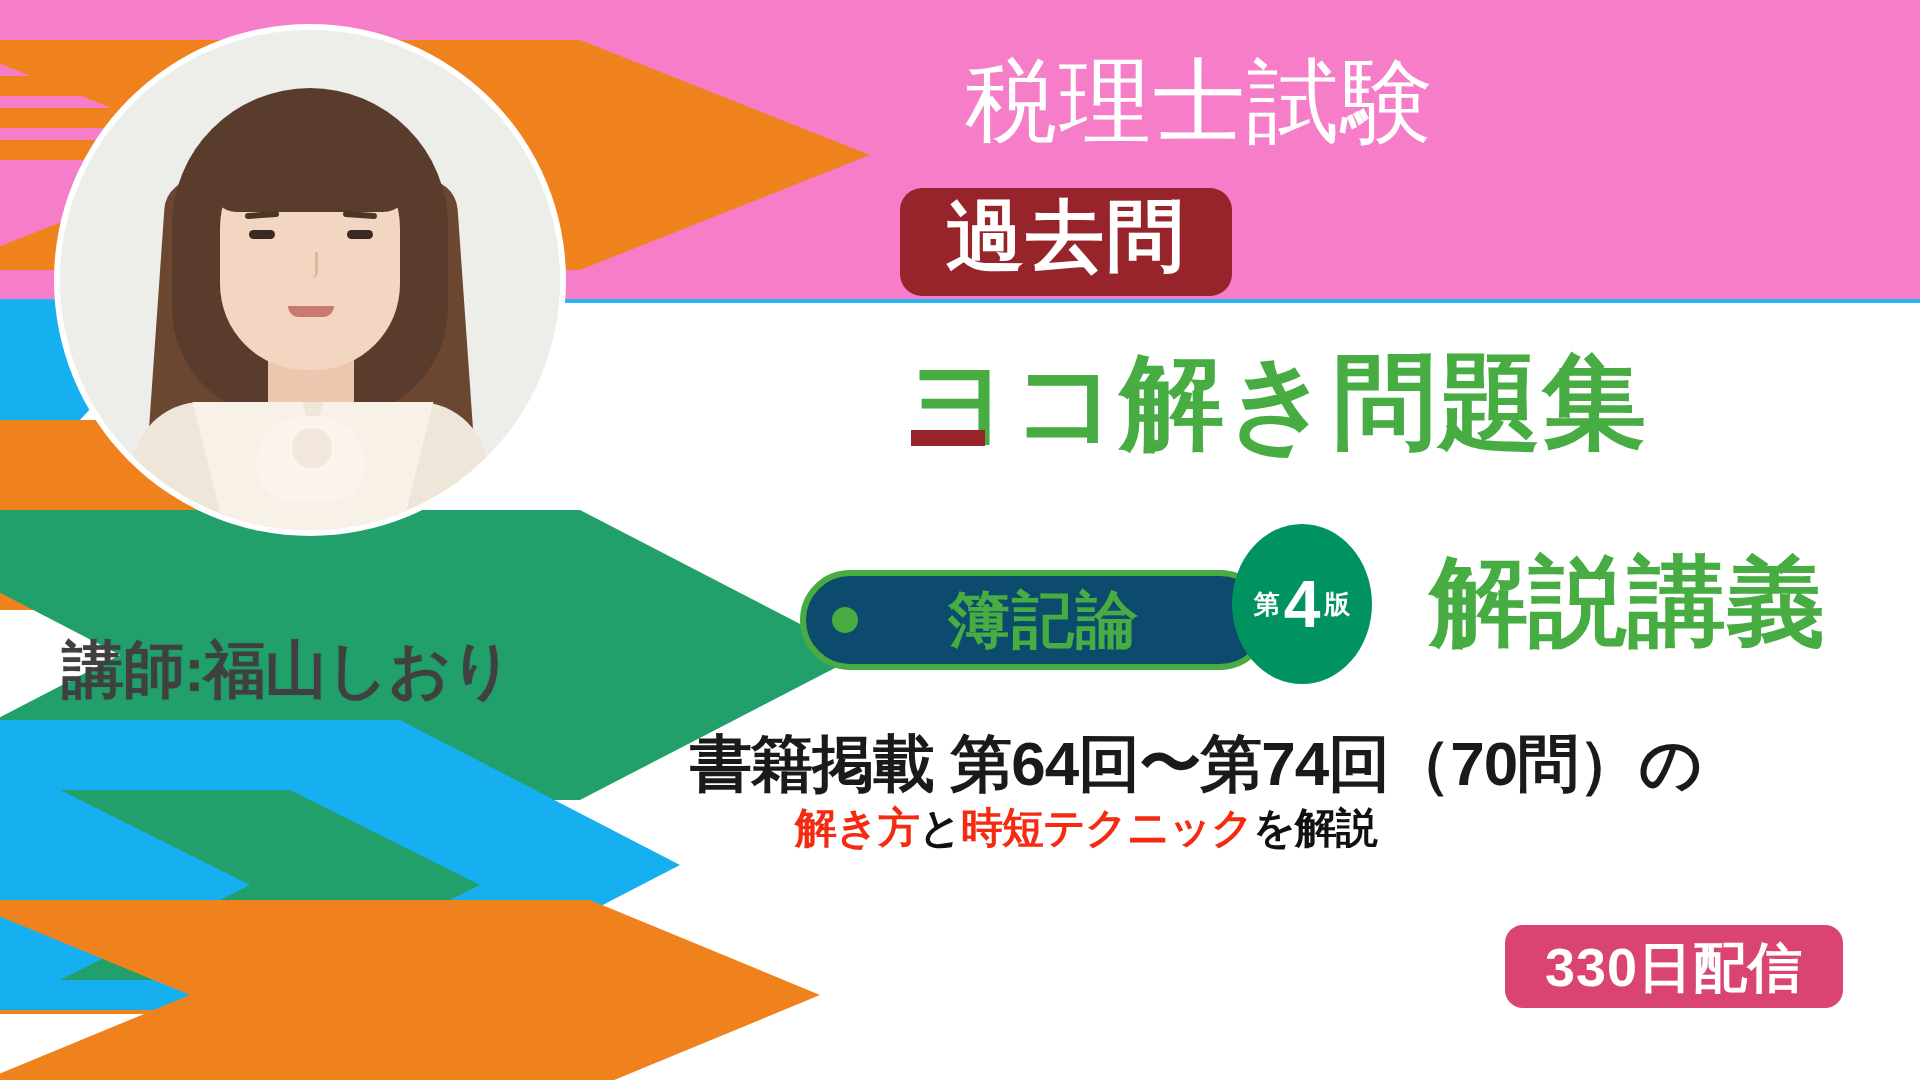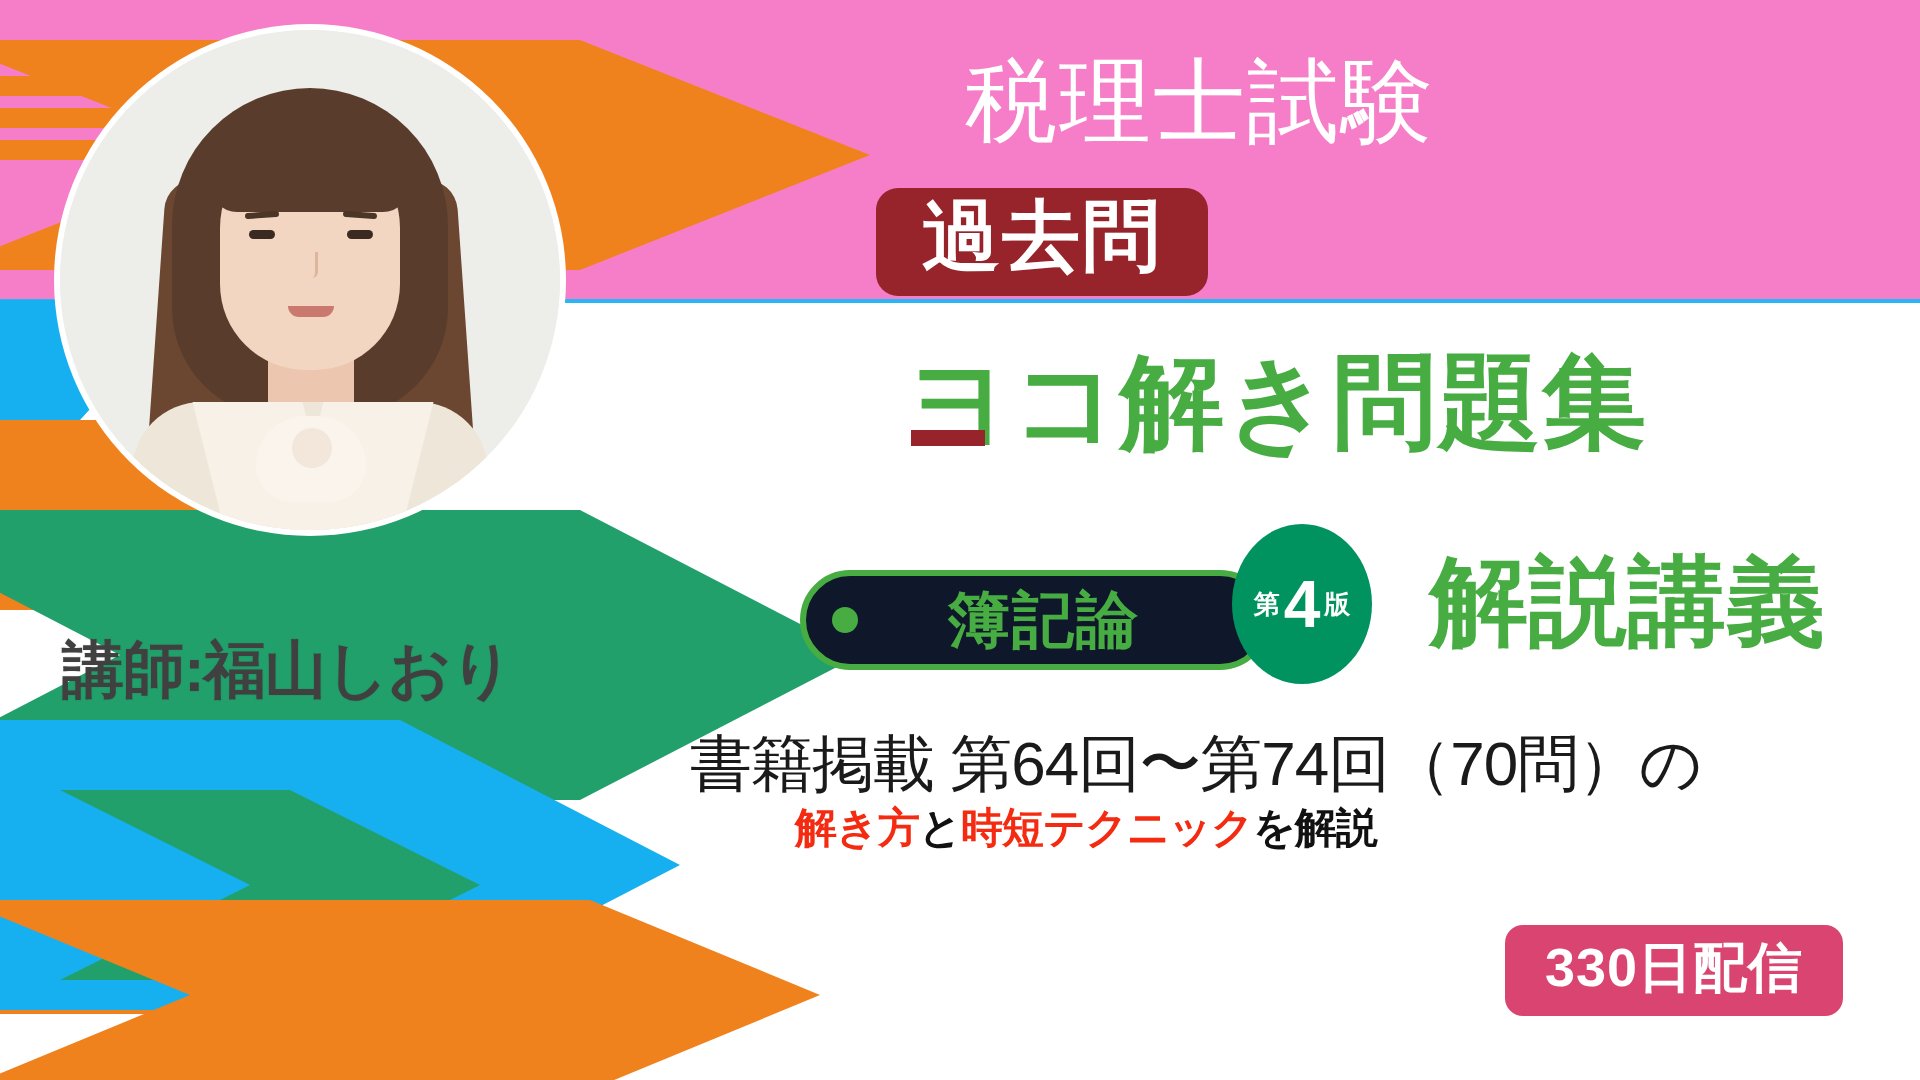--- a/index.html
+++ b/index.html
@@ -143,21 +143,21 @@
   }
 
   
   .title-exam{
     position:absolute;left:965px;top:40px;
     font-size:92px;font-weight:normal;color:#ffffff;
     letter-spacing:2px;white-space:nowrap;
   }
 
   .badge-kakomon{
-    position:absolute;left:876px;top:188px;
+    position:absolute;left:900px;top:188px;
     background:#97242b;color:#ffffff;
     font-size:78px;font-weight:bold;
     padding:8px 46px 18px 46px;
     border-radius:22px;
     letter-spacing:2px;white-space:nowrap;
     line-height:1.05;
   }
 
   .title-main{
     position:absolute;left:905px;top:350px;
@@ -167,21 +167,21 @@
   }
   .title-main .yoko-underline{
     position:absolute;left:6px;bottom:8px;width:74px;height:16px;
     background:#97242b;
   }
 
   
   .pill-subject{
     position:absolute;left:800px;top:570px;
     width:470px;height:100px;
-    background:#0f172a;
+    background:#0c4a6e;
     border:6px solid #47ad43;
     border-radius:50px;
     box-sizing:border-box;
     display:flex;align-items:center;
   }
   .pill-dot{
     width:26px;height:26px;border-radius:50%;
     background:#47ad43;margin-left:26px;flex:0 0 auto;
   }
   .pill-label{
@@ -203,36 +203,36 @@
   .ed-num{font-size:66px;font-weight:bold;margin:0 4px;line-height:1;}
 
   .title-lecture{
     position:absolute;left:1382px;top:552px;
     font-size:98px;font-weight:bold;color:#47ad43;
     letter-spacing:1px;white-space:nowrap;line-height:1;margin-left:48px;
   }
 
   .desc-line1{
     position:absolute;left:690px;top:722px;
-    font-size:62px;font-weight:normal;color:#1a1a1a;
+    font-size:62px;font-weight:bold;color:#1a1a1a;
     white-space:nowrap;letter-spacing:-1px;
   }
   .desc-line2{
     position:absolute;left:795px;top:800px;
     font-size:42px;font-weight:bold;
     white-space:nowrap;letter-spacing:-1px;
   }
   .red{color:#f42b11;}
   .blk{color:#111111;}
 
   .badge-days{
     position:absolute;left:1505px;top:925px;
     background:#d94470;color:#ffffff;
     font-size:54px;font-weight:bold;
-    padding:14px 40px 20px 40px;
+    padding:14px 40px 12px 40px;
     border-radius:18px;
     white-space:nowrap;line-height:1.05;
     letter-spacing:1px;
   }
 </style>
 </head>
 <body>
 
 <div id="banner">
 

